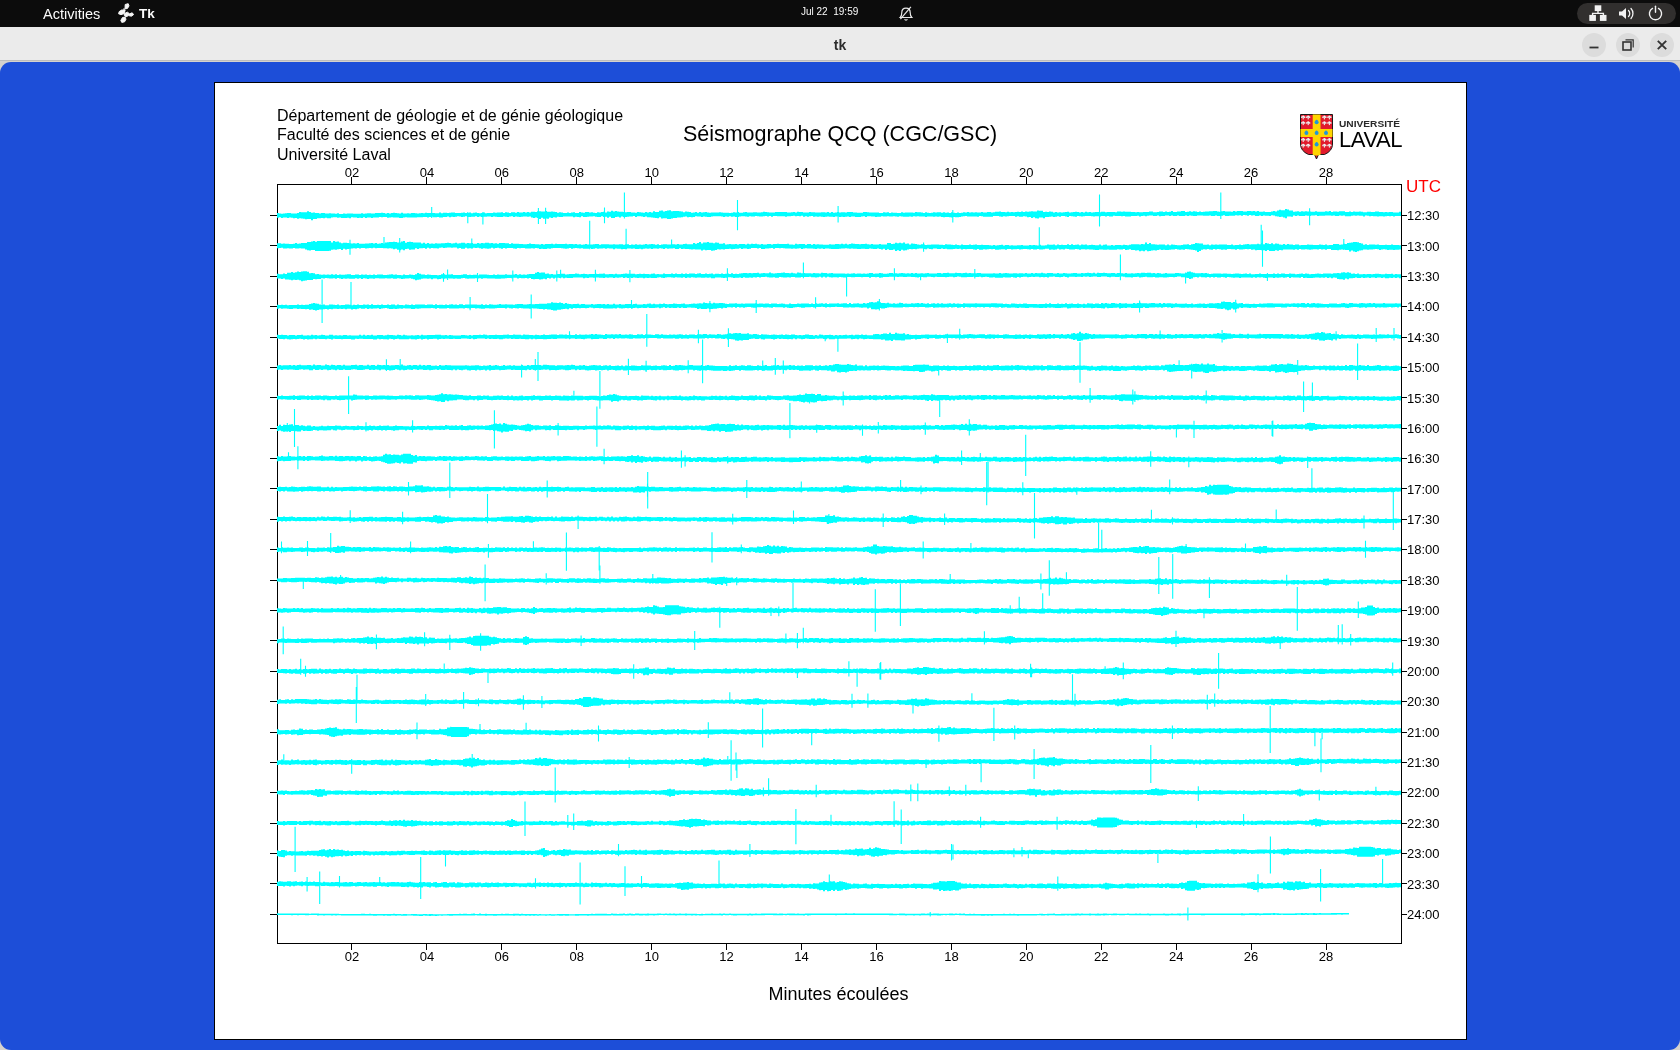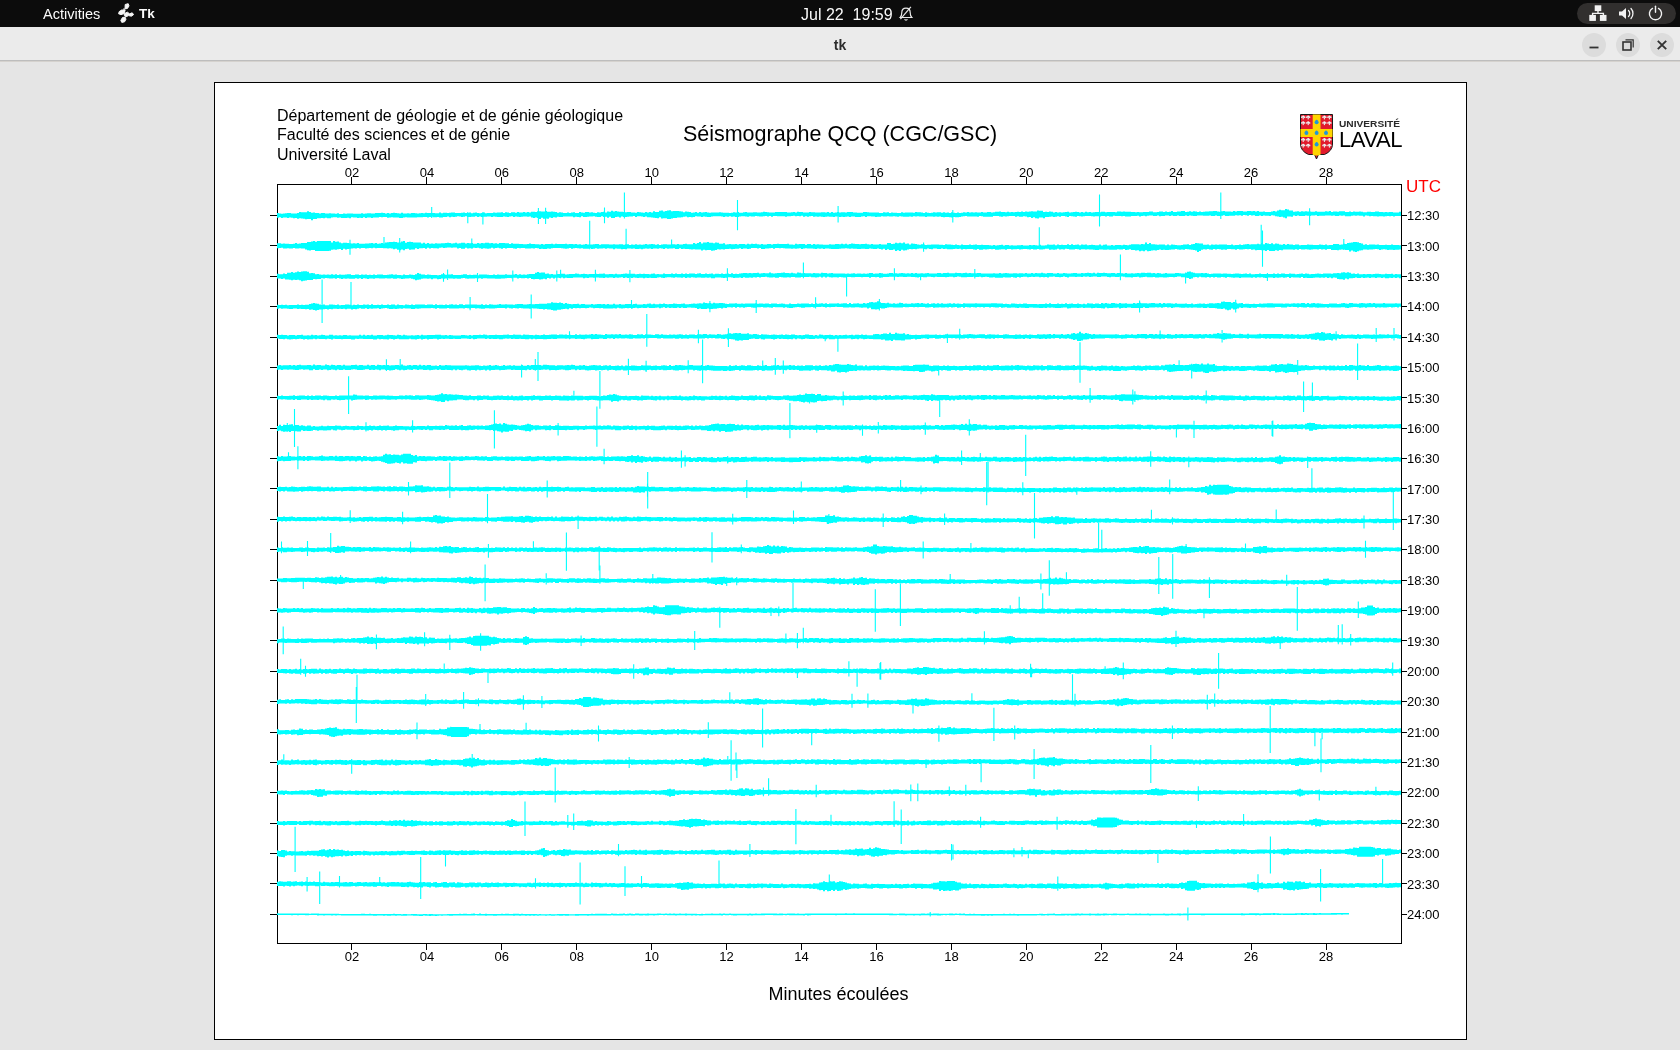--- a/index.html
+++ b/index.html
@@ -1,32 +1,32 @@
 <!DOCTYPE html>
 <html><head><meta charset="utf-8"><style>
 * { margin:0; padding:0; box-sizing:border-box; }
 html,body { width:1680px; height:1050px; overflow:hidden;
   font-family:"Liberation Sans",sans-serif; background:#d5d2ce; }
 #topbar { position:absolute; left:0; top:0; width:1680px; height:27px;
   background:#0c0c0c; color:#f5f5f5; }
 #activities { position:absolute; left:19px; top:5.5px; font-size:14.5px; color:#fbfbfb;margin-left:24px; }
 #tkapp { position:absolute; left:116px; top:3px; }
 #tklabel { position:absolute; left:139px; top:6px; font-size:13.5px; font-weight:bold; color:#fbfbfb; }
-#clock { position:absolute; left:801px; top:6px; font-size:16px; color:#fbfbfb; }
+#clock { position:absolute; left:801px; top:6px; font-size:10px; color:#fbfbfb; }
 #bell { position:absolute; left:897px; top:5px; }
 #syspill { position:absolute; left:1577px; top:3px; width:99px; height:21px;
   background:#312f2e; border-radius:11px; }
 #titlebar { position:absolute; left:0; top:27px; width:1680px; height:34px;
   background:#ebebeb; border-bottom:1px solid #bdbdbd; }
 #wtitle { position:absolute; left:0; top:9.5px; width:1680px; text-align:center;
   font-size:14px; font-weight:bold; color:#2d2d2d; }
 .wbtn { position:absolute; top:6px; width:24px; height:24px; border-radius:12px;
   background:#dcdcdc; }
 #content { position:absolute; left:0; top:62px; width:1680px; height:988px;
-  background:#e5e5e5; }
+  background:#1d4ed8;border-radius:11px; }
 #canvas { position:absolute; left:214px; top:20px; width:1253px; height:958px;
   background:#ffffff; border:1px solid #000; }
 svg text { font-family:"Liberation Sans",sans-serif; fill:#000; }
 .ax { font-size:13px; }
 .tb { stroke:#00ffff; stroke-width:2; fill:none; }
 .ts { stroke:#00ffff; stroke-width:1.1; fill:none; }
 </style></head>
 <body>
 <div id="topbar">
   <span id="activities">Activities</span>

